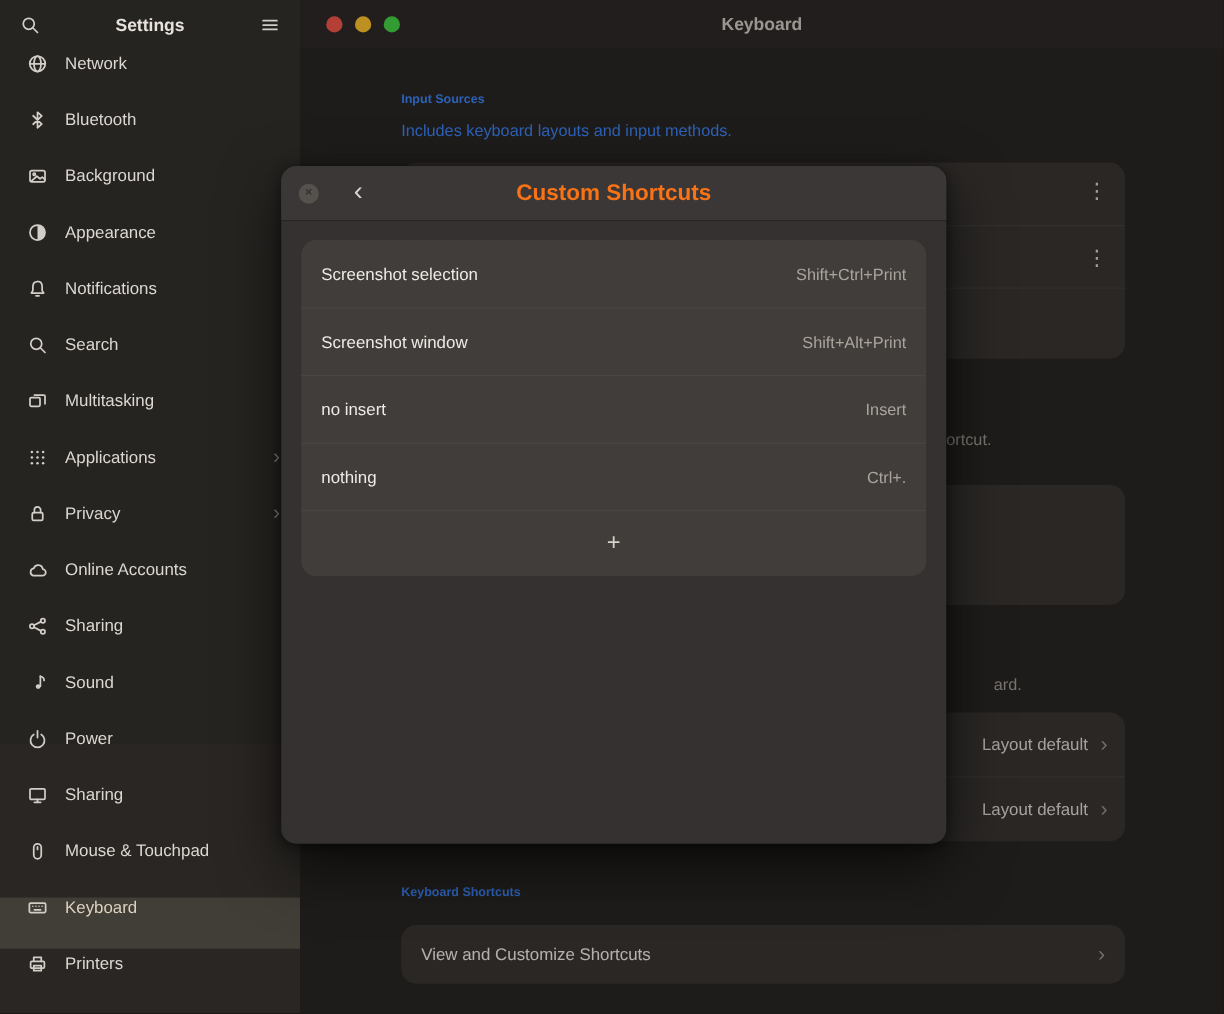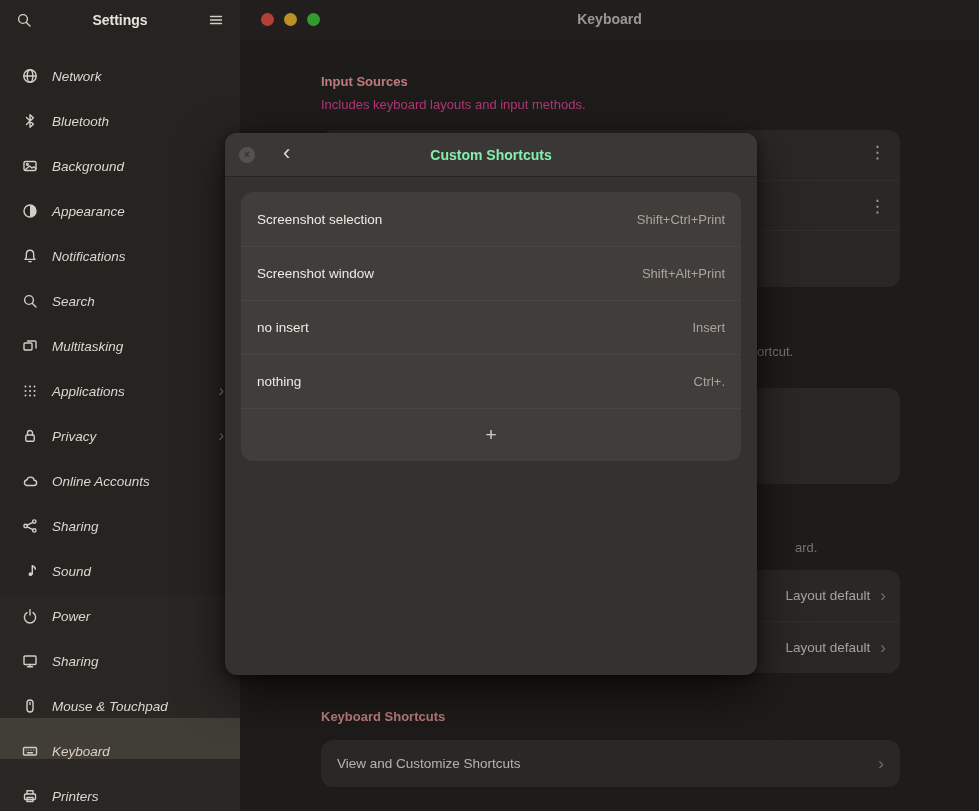--- a/index.html
+++ b/index.html
@@ -7,55 +7,55 @@
   .app { position:relative; width:979px; height:811px; background:#292623; overflow:hidden; font-family:"Liberation Sans", sans-serif; }
 
   
   .sidebar { position:absolute; left:0; top:0; width:240px; height:595px; background:#262421; z-index:1; }
   .sidebar-header { position:relative; height:39px; display:flex; align-items:center; justify-content:space-between; padding:0 16px; }
   .sidebar-title { position:absolute; left:0; right:0; text-align:center; font-size:14px; font-weight:700; color:#e7e2dc; pointer-events:none; }
   .icon16 { width:16px; height:16px; display:inline-flex; flex:0 0 16px; }
   .icon16 svg { width:16px; height:16px; stroke:#d2cdc7; fill:none; stroke-width:1.4; stroke-linecap:round; stroke-linejoin:round; }
   .icon16 svg .fill { fill:#d2cdc7; stroke:none; }
   .nav { display:flex; flex-direction:column; gap:4px; padding-top:4px; }
-  .nav-item { height:41px; display:flex; align-items:flex-end; gap:14px; padding:0 10px 0 22px; font-size:13.5px; color:#dcd7d1; cursor:default;font-style:italic; }
+  .nav-item { height:41px; display:flex; align-items:flex-start; gap:14px; padding:0 10px 0 22px; font-size:13.5px; color:#dcd7d1; cursor:default; }
   .nav-item.selected { background:#413d37; color:#ddd1bf; }
   .nav-chevron { margin-left:auto; color:#8a857f; font-size:16px; line-height:1; padding-right:6px; }
 
   
   .main-titlebar { position:absolute; left:240px; top:0; width:739px; height:39px; background:#2c2927; z-index:1; }
   .traffic { position:absolute; top:13px; width:13px; height:13px; border-radius:50%; }
   .traffic.red { left:21px; background:#f0554a; }
   .traffic.yellow { left:44px; background:#fbc02d; }
   .traffic.green { left:67px; background:#43cf43; }
   .main-title { position:absolute; left:0; right:0; top:11px; text-align:center; font-size:14px; font-weight:700; color:#cfc9c3; }
 
   .content { position:absolute; left:240px; top:39px; right:0; bottom:0; background:#292623; z-index:1; }
 
-  .h-section { position:absolute; font-size:13px; font-weight:700; color:#fca5a5; }
-  .sub-section { position:absolute; font-size:13px; color:#ec4899; }
+  .h-section { position:absolute; font-size:10px; font-weight:700; color:#3b82f6; }
+  .sub-section { position:absolute; font-size:13px; color:#3b82f6; }
   .card { position:absolute; background:#383532; border-radius:12px; }
   .card-sep { position:absolute; left:0; right:0; height:1px; background:rgba(255,255,255,0.05); }
   .kebab { position:absolute; font-size:17px; line-height:1; color:#d7d2cc; cursor:pointer; }
   .frag { position:absolute; font-size:13px; color:#a29b94; white-space:nowrap; }
   .value-row { height:51px; display:flex; align-items:center; justify-content:flex-end; gap:10px; padding:0 14px; font-size:13.5px; color:#ddd7d1; }
   .value-row + .value-row { border-top:1px solid rgba(255,255,255,0.05); }
   .row-chevron { color:#9a948e; font-size:17px; line-height:1; }
   .nav-card-row { height:47px; display:flex; align-items:center; gap:10px; padding:0 16px; font-size:13.5px; color:#f0ebe5; }
   .nav-card-row .row-chevron { margin-left:auto; }
 
   
   .dim-overlay { position:absolute; left:240px; top:0; width:739px; height:811px; background:rgba(0,0,0,0.25); z-index:5; }
 
   
   .dialog { position:absolute; left:225px; top:133px; width:532px; height:542px; background:#343130; border-radius:12px; z-index:10;
             box-shadow:0 18px 48px rgba(0,0,0,0.6), 0 2px 10px rgba(0,0,0,0.45), inset 0 1px 0 rgba(255,255,255,0.07); }
   .dialog-header { position:relative; height:44px; background:#3a3736; border-radius:12px 12px 0 0; border-bottom:1px solid #272422;
                    display:flex; align-items:center; padding:0 14px; }
-  .dialog-title { position:absolute; left:0; right:0; text-align:center; font-size:14px; font-weight:700; color:#86efac; pointer-events:none; }
+  .dialog-title { position:absolute; left:0; right:0; text-align:center; font-size:18px; font-weight:700; color:#f97316; pointer-events:none; }
   .close-disc { width:16px; height:16px; border-radius:50%; background:#55524e; color:#34312f; font-size:10px; font-weight:700;
                 display:flex; align-items:center; justify-content:center; line-height:1; cursor:pointer; border:none; }
   .back-btn { margin-left:24px; background:none; border:none; color:#d9d4ce; font-size:22px; line-height:1; cursor:pointer; font-family:"Liberation Sans", sans-serif; padding:0 4px 3px 4px; }
   .dialog-body { padding:15px 16px; }
   .shortcut-card { width:500px; background:#403d3a; border-radius:12px; overflow:hidden;text-align:right; }
   .shortcut-row { height:54px; display:flex; align-items:center; padding:0 16px; cursor:pointer; }
   .shortcut-row + .shortcut-row, .add-row { border-top:1px solid rgba(255,255,255,0.045); }
   .shortcut-name { font-size:13.5px; color:#eeeae5; }
   .shortcut-accel { margin-left:auto; font-size:13px; color:#aba49d; }
   .add-row { height:53px; display:flex; align-items:center; justify-content:center; font-size:19px; color:#d5d0ca; cursor:pointer; }

